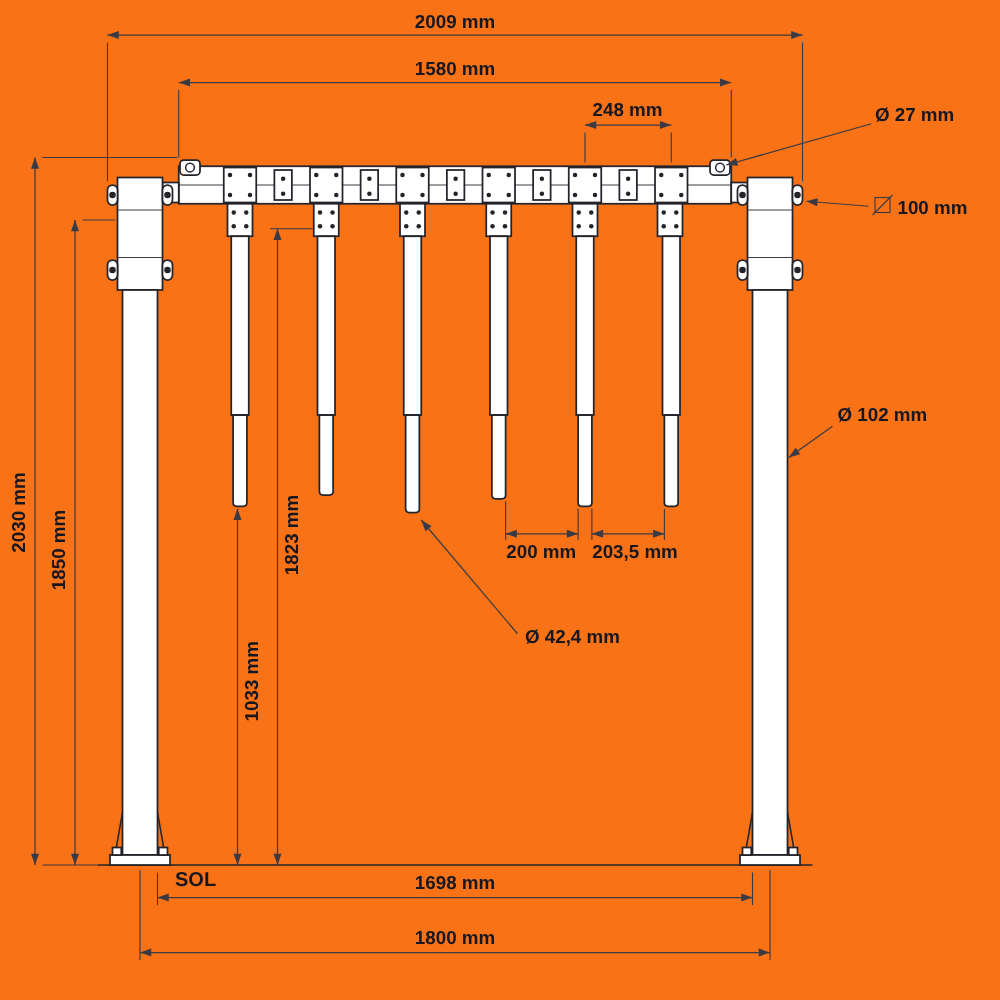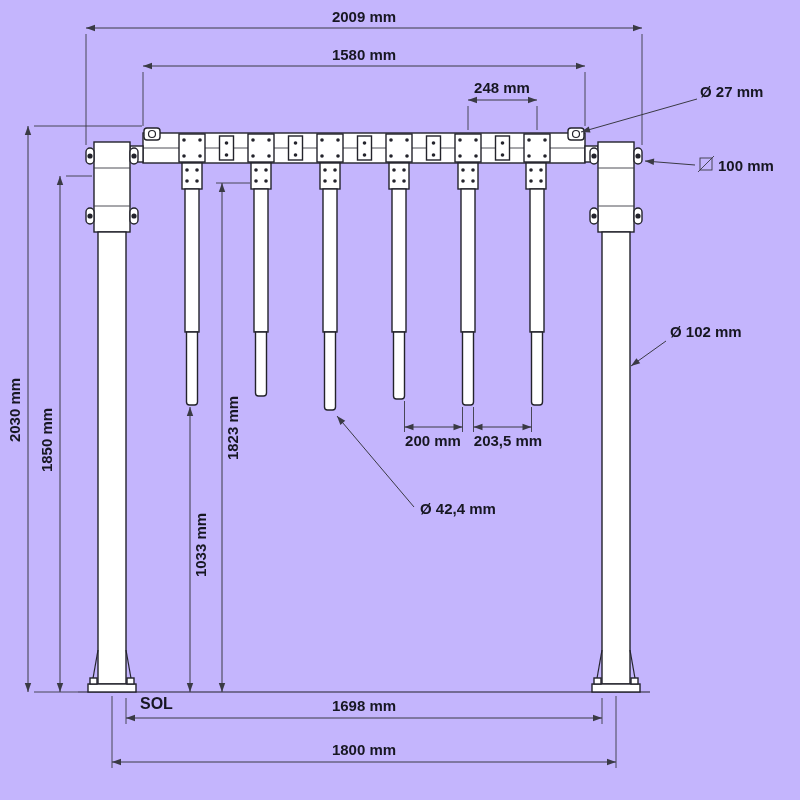--- a/index.html
+++ b/index.html
@@ -1,16 +1,16 @@
 <!DOCTYPE html>
 <html><head>
 <meta charset="utf-8">
 <style>
   html,body{margin:0;padding:0;background:#ffffff;}
-  .page{width:800px;height:800px;background:#c4b5fd;position:relative;overflow:hidden;}
+  .page{width:800px;height:800px;background:#f97316;position:relative;overflow:hidden;}
   svg text{
     font-family:"Liberation Sans",sans-serif;
     font-weight:bold;
     font-size:15px;
     fill:#171722;
   }
   svg text.mid{text-anchor:middle;}
   svg text.sol{font-size:16px;}
   .s{fill:#ffffff;stroke:#23232b;stroke-width:1.4;}
   .sl{fill:none;stroke:#23232b;stroke-width:1.2;}

